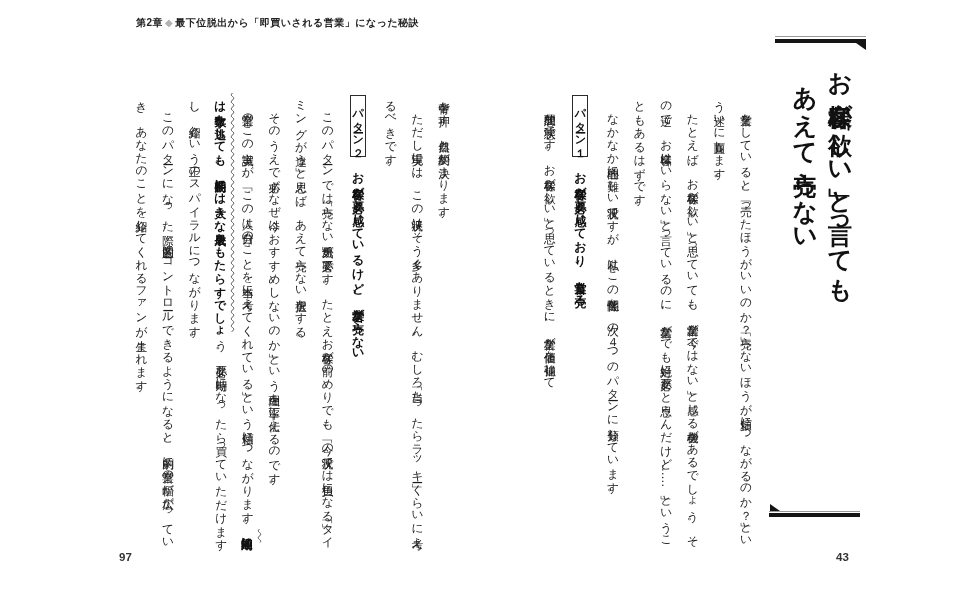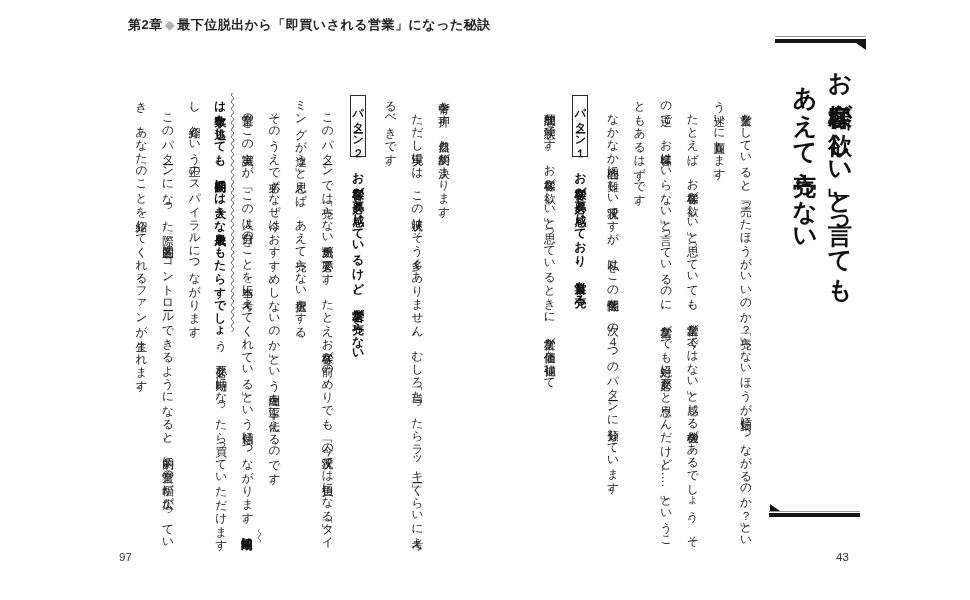--- a/index.html
+++ b/index.html
@@ -4,30 +4,30 @@
 <style>
   html,body{margin:0;padding:0;}
   body{
     width:970px;height:600px;position:relative;overflow:hidden;
     background:#ffffff;
     font-family:"Liberation Serif","DejaVu Serif",serif;
     color:#1c1c1c;
   }
   
   .running-head{
-    position:absolute;left:128px;top:16px;
+    position:absolute;left:136px;top:16px;
     font-family:"Liberation Sans","DejaVu Sans",sans-serif;
-    font-weight:700;font-size:13px;letter-spacing:.5px;color:#222;
+    font-weight:700;font-size:10px;letter-spacing:.5px;color:#222;
     white-space:nowrap;
   }
   .running-head .diamond{color:#b3b3b3;margin:0 2px;}
   .folio{
     position:absolute;top:551px;
     font-family:"Liberation Sans","DejaVu Sans",sans-serif;
-    font-size:11.5px;font-weight:400;color:#333;
+    font-size:11.5px;font-weight:700;color:#333;
   }
   .folio-left{left:119px;}
   .folio-right{left:836px;}
   
   .title-block{
     position:absolute;top:56px;left:765px;width:92px;height:440px;
     writing-mode:vertical-rl;text-orientation:mixed;
     font-weight:700;font-size:24px;line-height:35px;
     letter-spacing:1px;color:#111;
   }

